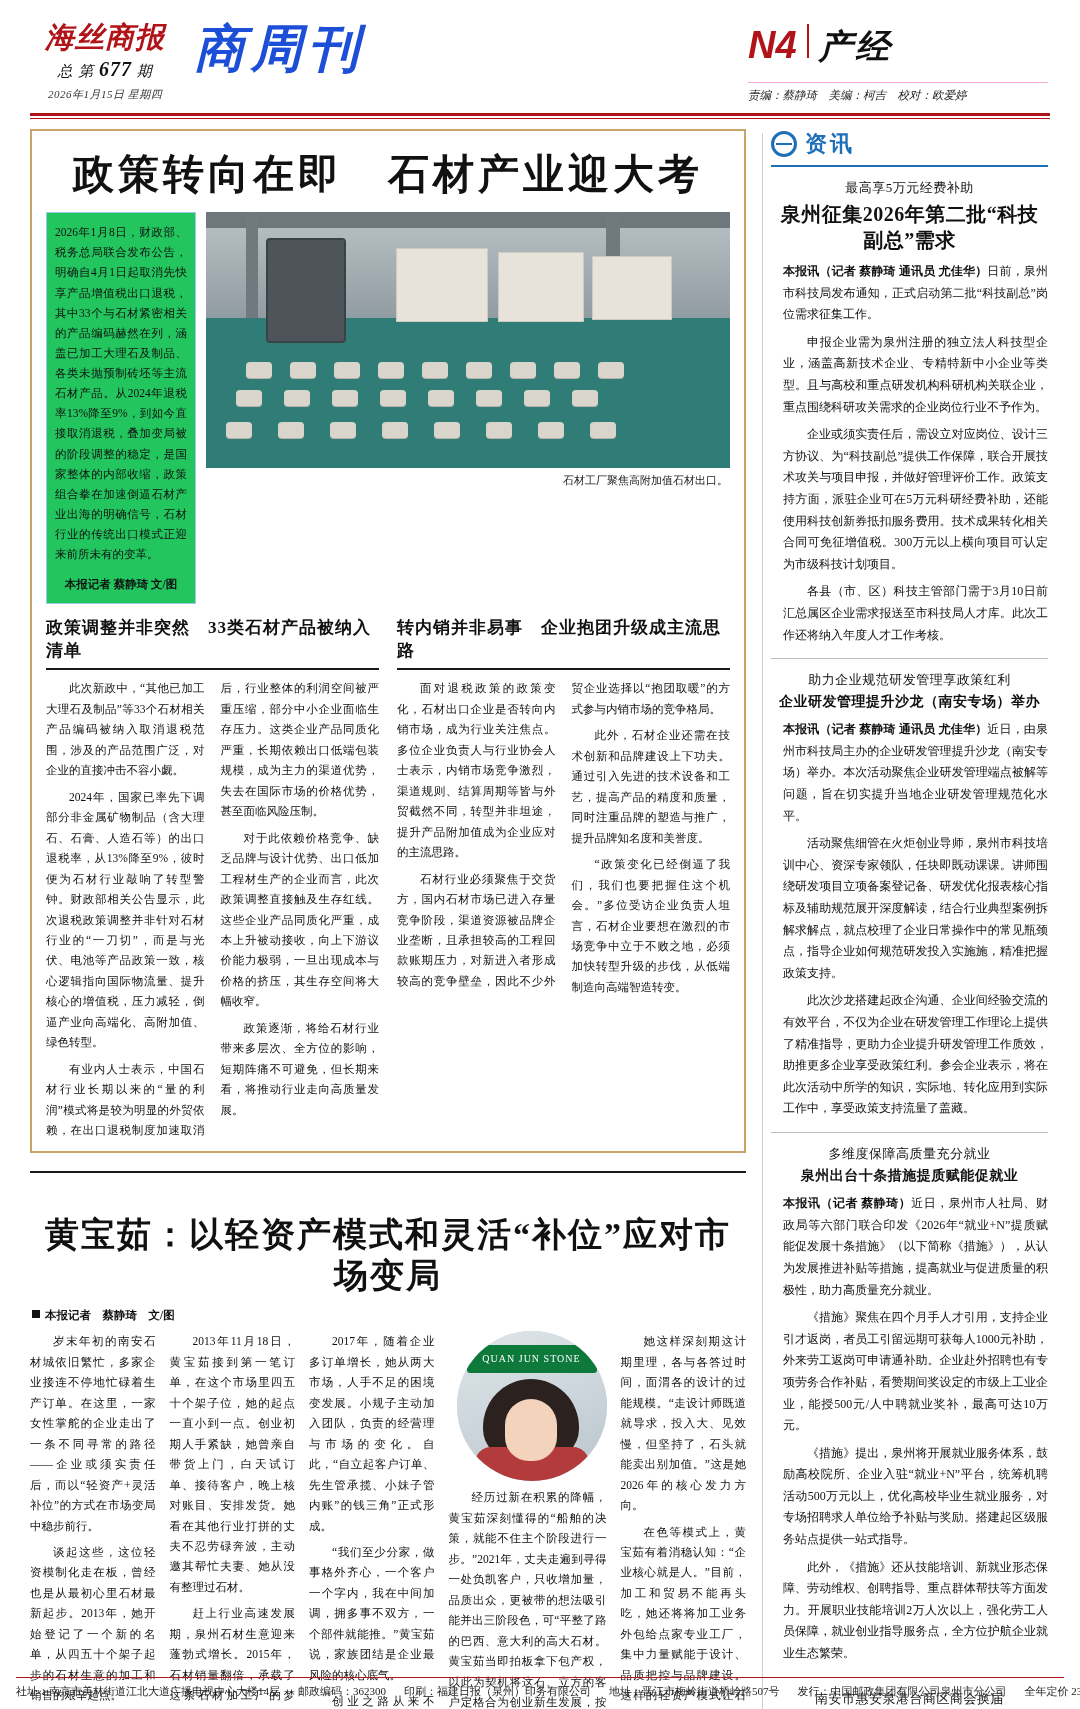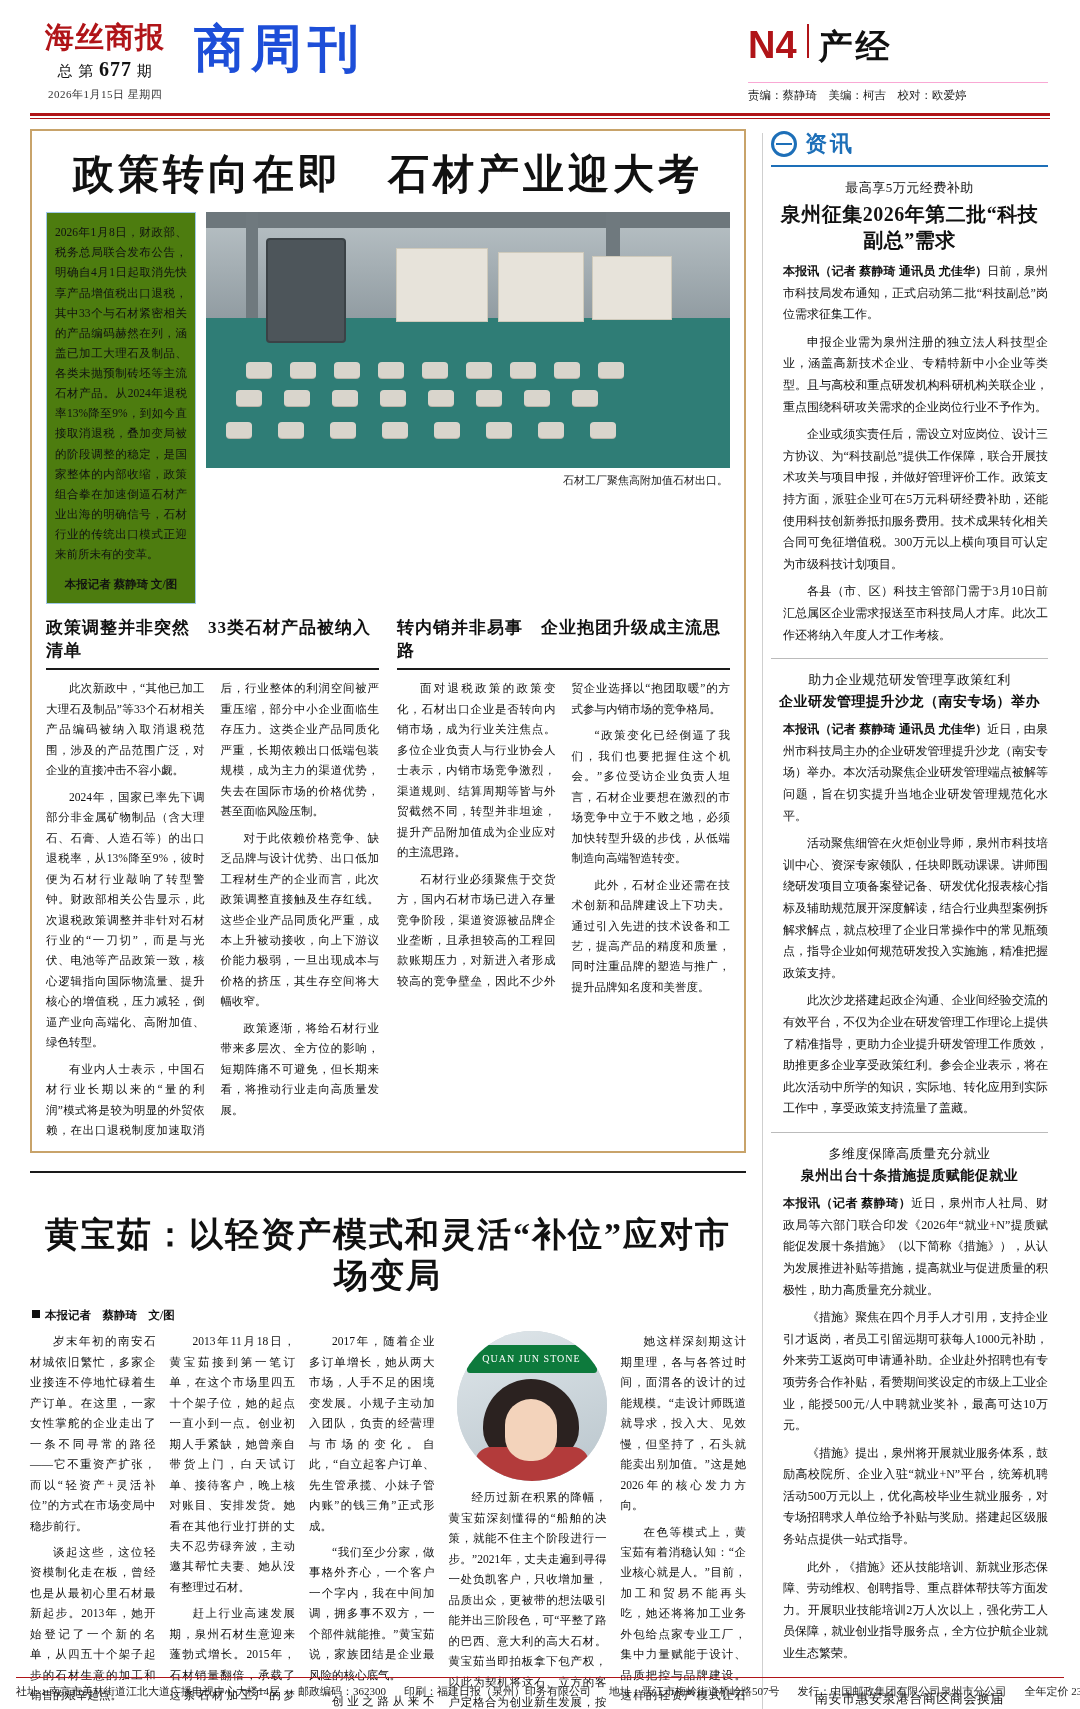--- a/index.html
+++ b/index.html
@@ -8,21 +8,21 @@
     width:1080px; height:1709px;
     background:#ffffff;
     font-family:"Liberation Serif", serif;
     color:#111;
     position:relative;
     overflow:hidden;
   }
   .page { width:1080px; height:1709px; position:relative; padding:0 16px; }
 
   
-  .masthead { display:flex; align-items:flex-start; padding:18px 10px 6px 14px; }
+  .masthead { display:flex; align-items:flex-start; padding:18px 10px 6px 14px;font-style:italic; }
   .mh-left { width:150px; text-align:center; padding-top:4px; }
   .mh-logo { font-family:"Liberation Serif", serif; font-weight:bold; font-size:29px; letter-spacing:1px; color:#b01418; line-height:1.05; }
   .mh-issue { margin-top:6px; font-size:15px; letter-spacing:1px; }
   .mh-issue b { font-size:20px; }
   .mh-date { margin-top:6px; font-size:11px; color:#333; letter-spacing:0.5px; }
   .mh-title { font-size:51px; font-weight:bold; color:#1d4ed8; letter-spacing:6px; line-height:1; padding:6px 0 0 14px; font-family:"Liberation Serif", serif; }
   .mh-right { margin-left:auto; text-align:left; padding-right:6px; padding-top:6px; }
   .mh-sec { display:flex; align-items:baseline; gap:10px; }
   .mh-sec .n { font-size:38px; font-weight:bold; color:#b01418; font-family:"Liberation Sans", sans-serif; }
   .mh-sec .bar { width:2px; height:34px; background:#b01418; display:inline-block; }
@@ -34,21 +34,21 @@
   
   .content { display:flex; gap:0; padding:10px 0 0 0; }
   .left-col { width:742px; padding:0 12px 0 14px; }
   .divider-v { width:1px; background:#cfcfcf; margin:4px 8px 0 4px; }
   .right-col { width:283px; padding-right:6px; }
 
   
   .lead-box { border:2px solid #c8a36a; padding:12px 14px 10px 14px; }
   .lead-title { text-align:center; font-size:41px; font-weight:bold; letter-spacing:4px; line-height:1.15; padding:8px 0 14px 0; }
   .lead-top { display:flex; gap:10px; }
-  .lead-abstract { width:150px; border:1px solid #9fc7e8; background:#4d7c0f; padding:9px 8px; font-size:11.5px; line-height:1.75; text-align:justify; color:#111; }
+  .lead-abstract { width:150px; border:1px solid #9fc7e8; background:#22c55e; padding:9px 8px; font-size:11.5px; line-height:1.75; text-align:justify; color:#111; }
   .lead-abstract .byline { display:block; text-align:center; margin-top:10px; font-weight:bold; font-size:11.5px; }
   .lead-photo { flex:1; position:relative; }
   .photo { width:100%; height:256px; background:linear-gradient(#9aa6ad,#7d8a92); position:relative; overflow:hidden; }
   .photo .floor { position:absolute; left:0; right:0; bottom:0; height:150px; background:#2f7d76; }
   .photo .wall { position:absolute; left:0; right:0; top:0; height:112px; background:linear-gradient(#b9c2c6,#8f9aa0); }
   .photo .beam { position:absolute; top:0; left:0; right:0; height:16px; background:#6d777c; }
   .photo .col1 { position:absolute; top:0; bottom:0; left:40px; width:12px; background:#6f797e; }
   .photo .col2 { position:absolute; top:0; bottom:0; right:110px; width:14px; background:#6f797e; }
   .photo .unit { position:absolute; left:60px; top:26px; width:80px; height:105px; background:#4d555a; border:2px solid #3b4246; border-radius:4px; }
   .photo .pallet { position:absolute; background:#e7e3da; border:1px solid #cfcabb; }
@@ -185,36 +185,36 @@
               <p>有业内人士表示，中国石材行业长期以来的“量的利润”模式将是较为明显的外贸依赖，在出口退税制度加速取消后，行业整体的利润空间被严重压缩，部分中小企业面临生存压力。这类企业产品同质化严重，长期依赖出口低端包装规模，成为主力的渠道优势，失去在国际市场的价格优势，甚至面临风险压制。</p>
               <p>对于此依赖价格竞争、缺乏品牌与设计优势、出口低加工程材生产的企业而言，此次政策调整直接触及生存红线。这些企业产品同质化严重，成本上升被动接收，向上下游议价能力极弱，一旦出现成本与价格的挤压，其生存空间将大幅收窄。</p>
               <p>政策逐渐，将给石材行业带来多层次、全方位的影响，短期阵痛不可避免，但长期来看，将推动行业走向高质量发展。</p>
             </div>
           </div>
           <div class="lead-sub">
             <div class="sub-head">转内销并非易事　企业抱团升级成主流思路</div>
             <div class="cols2">
               <p>面对退税政策的政策变化，石材出口企业是否转向内销市场，成为行业关注焦点。多位企业负责人与行业协会人士表示，内销市场竞争激烈，渠道规则、结算周期等皆与外贸截然不同，转型并非坦途，提升产品附加值成为企业应对的主流思路。</p>
               <p>石材行业必须聚焦于交货方，国内石材市场已进入存量竞争阶段，渠道资源被品牌企业垄断，且承担较高的工程回款账期压力，对新进入者形成较高的竞争壁垒，因此不少外贸企业选择以“抱团取暖”的方式参与内销市场的竞争格局。</p>
+              <p>此外，石材企业还需在技术创新和品牌建设上下功夫。通过引入先进的技术设备和工艺，提高产品的精度和质量，同时注重品牌的塑造与推广，提升品牌知名度和美誉度。</p>
               <p>“政策变化已经倒逼了我们，我们也要把握住这个机会。”多位受访企业负责人坦言，石材企业要想在激烈的市场竞争中立于不败之地，必须加快转型升级的步伐，从低端制造向高端智造转变。</p>
-              <p>此外，石材企业还需在技术创新和品牌建设上下功夫。通过引入先进的技术设备和工艺，提高产品的精度和质量，同时注重品牌的塑造与推广，提升品牌知名度和美誉度。</p>
             </div>
           </div>
         </div>
       </div>
 
       <div class="feature">
         <div class="feat-title">黄宝茹：以轻资产模式和灵活“补位”应对市场变局</div>
         <div class="feat-byline">
           <span class="sq"></span><span>本报记者　蔡静琦　文/图</span>
         </div>
         <div class="feat-body">
 
           <div class="fcol">
-            <p>岁末年初的南安石材城依旧繁忙，多家企业接连不停地忙碌着生产订单。在这里，一家女性掌舵的企业走出了一条不同寻常的路径——它不重资产扩张，而以“轻资产+灵活补位”的方式在市场变局中稳步前行。</p>
+            <p>岁末年初的南安石材城依旧繁忙，多家企业接连不停地忙碌着生产订单。在这里，一家女性掌舵的企业走出了一条不同寻常的路径——企业或须实责任后，而以“轻资产+灵活补位”的方式在市场变局中稳步前行。</p>
             <p>谈起这些，这位轻资模制化走在板，曾经也是从最初心里石材最新起步。2013年，她开始登记了一个新的名单，从四五十个架子起步的石材生意的加工和销售的艰辛起点。</p>
             <div class="boxhead">三人同心</div>
             
             
             
           </div>
 
           <div class="fcol">
             <p>2013年11月18日，黄宝茹接到第一笔订单，在这个市场里四五十个架子位，她的起点一直小到一点。创业初期人手紧缺，她曾亲自带货上门，白天试订单、接待客户，晚上核对账目、安排发货。她看在其他行业打拼的丈夫不忍劳碌奔波，主动邀其帮忙夫妻、她从没有整理过石材。</p>
             <p>赶上行业高速发展期，泉州石材生意迎来蓬勃式增长。2015年，石材销量翻倍，承载了这条石材加工厂的梦想。</p>

